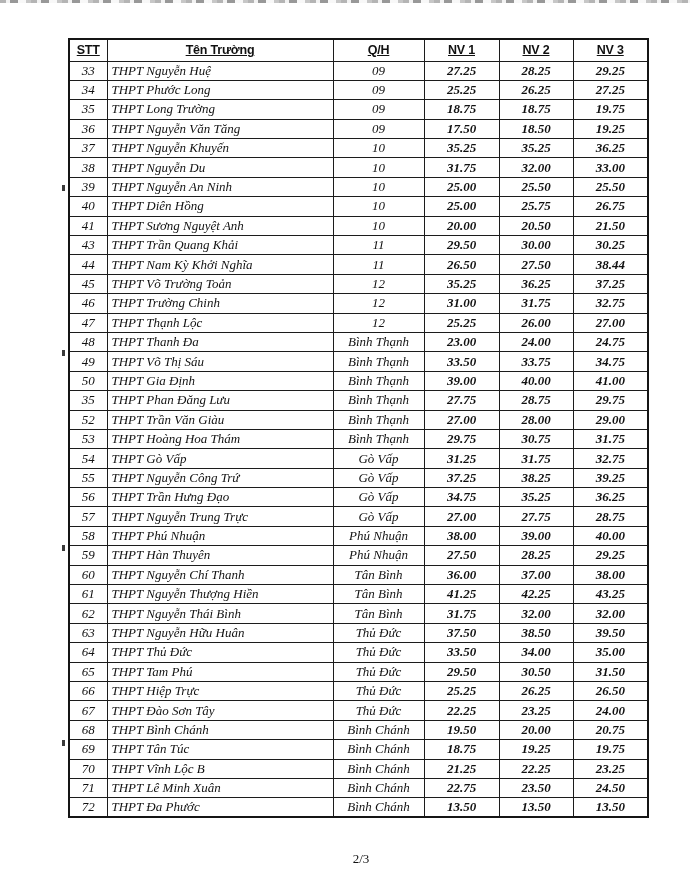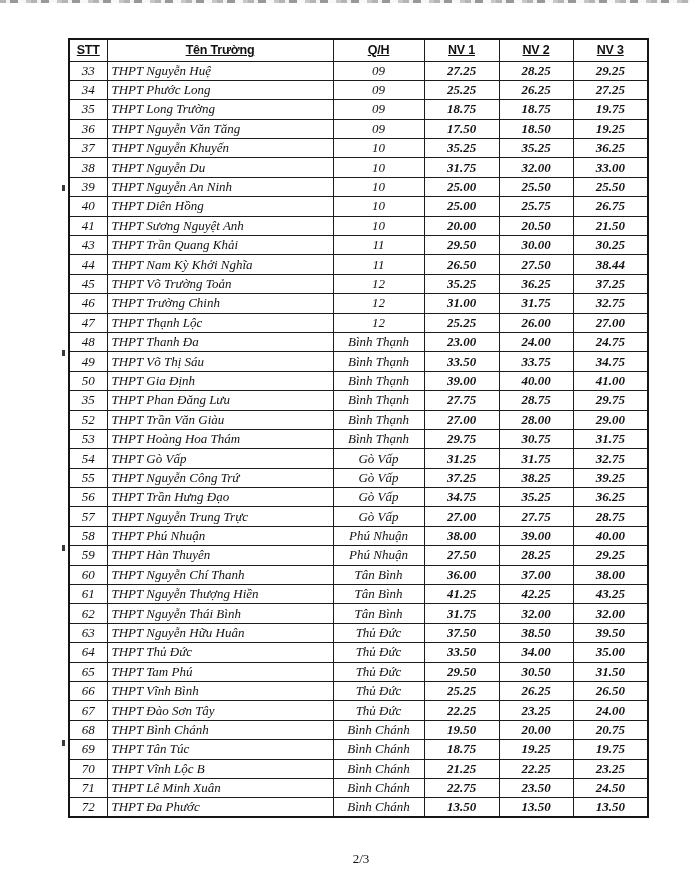--- a/index.html
+++ b/index.html
@@ -363,21 +363,21 @@
         <tr>
           <td class="c0">65</td>
           <td class="c1">THPT Tam Phú</td>
           <td class="c2">Thủ Đức</td>
           <td class="c3">29.50</td>
           <td class="c4">30.50</td>
           <td class="c5">31.50</td>
         </tr>
         <tr>
           <td class="c0">66</td>
-          <td class="c1">THPT Vĩnh Bình</td>
+          <td class="c1">THPT Hiệp Trực</td>
           <td class="c2">Thủ Đức</td>
           <td class="c3">25.25</td>
           <td class="c4">26.25</td>
           <td class="c5">26.50</td>
         </tr>
         <tr>
           <td class="c0">67</td>
           <td class="c1">THPT Đào Sơn Tây</td>
           <td class="c2">Thủ Đức</td>
           <td class="c3">22.25</td>

